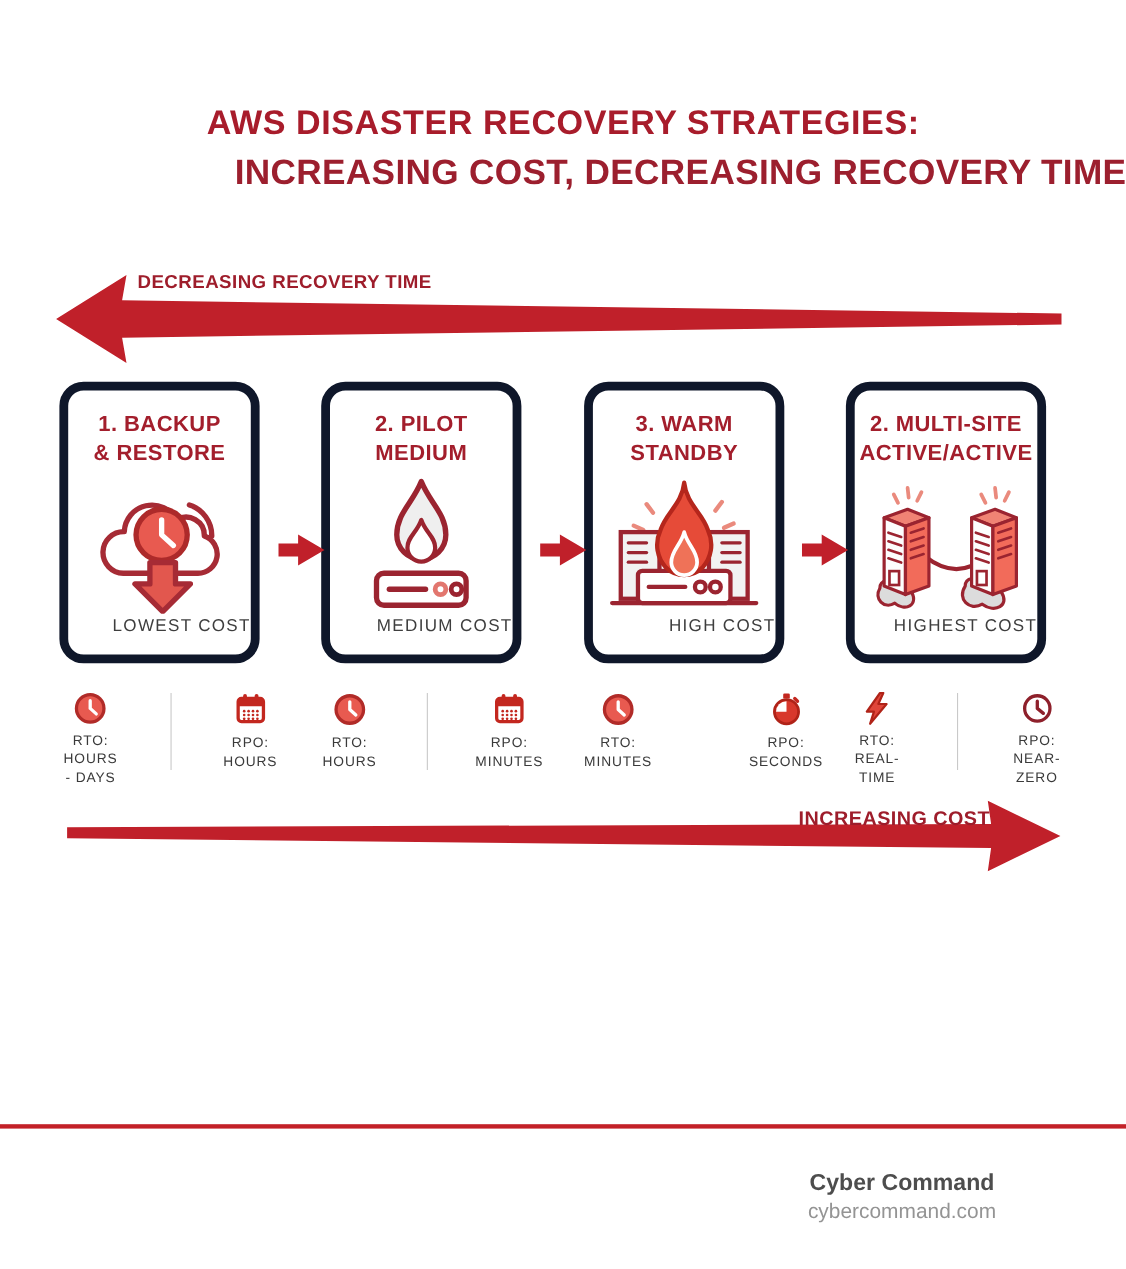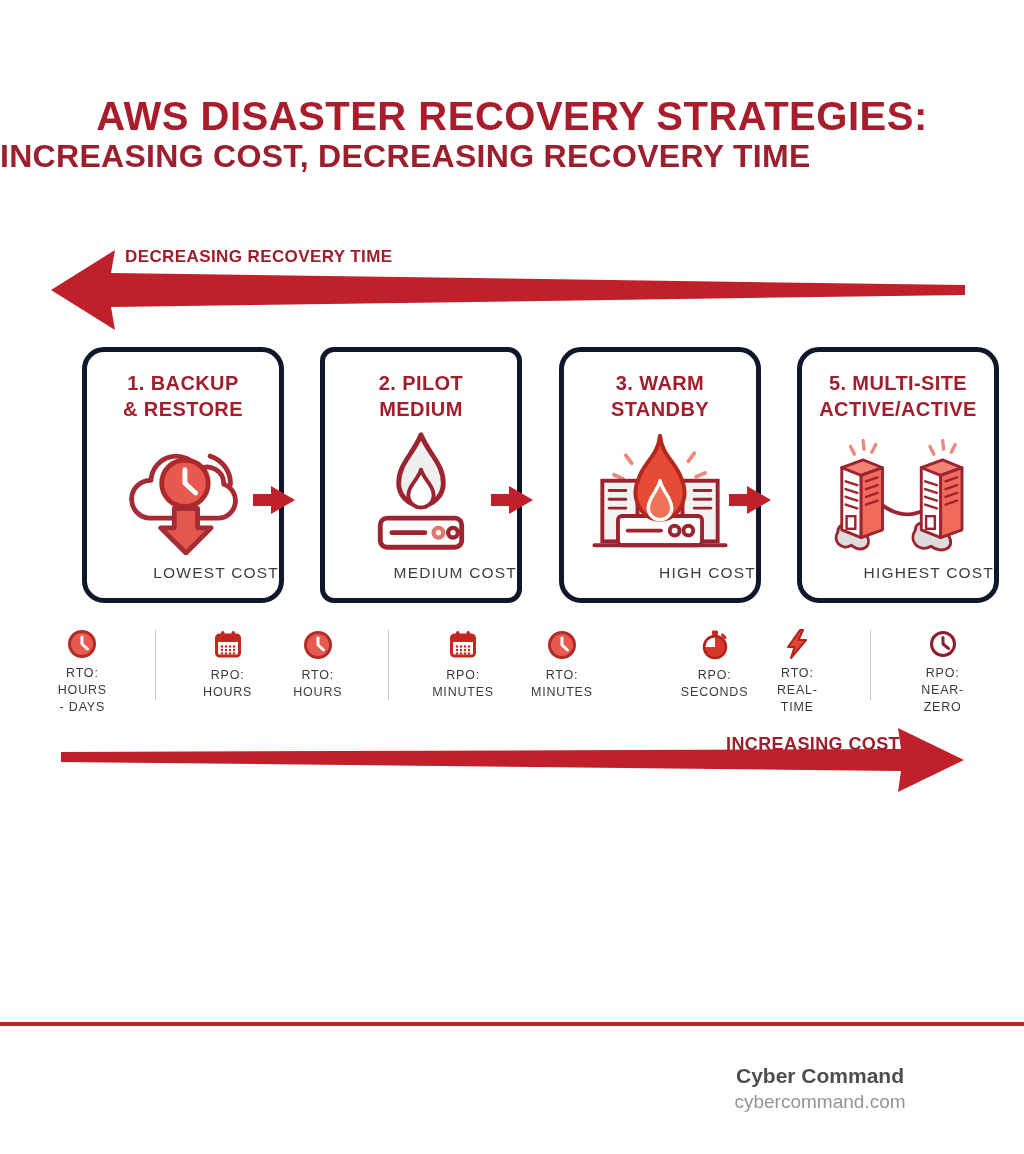--- a/index.html
+++ b/index.html
@@ -1,36 +1,36 @@
 <!DOCTYPE html>
 <html><head>
 <meta charset="utf-8">
 <style>
   * { margin:0; padding:0; box-sizing:border-box; }
   body { background:#ffffff; font-family:"Liberation Sans", sans-serif; }
   .canvas { position:relative; width:1024px; height:1154px; background:#ffffff; overflow:hidden; }
 
   
   .title-1 { position:absolute; top:94px; left:0; width:100%; text-align:center;
-             font-size:40px; font-weight:800; letter-spacing:0.5px; color:#A81C2B; }
-  .title-2 { position:absolute; top:138px; left:0; width:100%; text-align:left;
+             font-size:31px; font-weight:800; letter-spacing:0.5px; color:#A81C2B; }
+  .title-2 { position:absolute; top:138px; left:0; width:100%; text-align:right;
              font-size:32px; font-weight:700; letter-spacing:0.3px; color:#9C1F2E; }
 
   
   .top-arrow-svg { position:absolute; left:45px; top:245px; }
   .bottom-arrow-svg { position:absolute; left:55px; top:725px; }
   .top-arrow-label { position:absolute; left:125px; top:247px; font-size:17px; font-weight:800;
                      letter-spacing:0.4px; color:#9E1D2B; }
   .bottom-arrow-label { position:absolute; right:124px; top:734px; font-size:18px; font-weight:800;
                         letter-spacing:0.4px; color:#9E1D2B; }
 
   
-  .card { position:absolute; top:347px; width:202px; height:256px; background:#ffffff;
-          border:5px solid #0f172a; border-radius:22px;margin-left:28px; }
-  .card-1 { left:54px; } .card-2 { left:292px;border-radius:14px; } .card-3 { left:531px; } .card-4 { left:769px; }
+  .card { position:absolute; top:347px; width:182px; height:256px; background:#ffffff;
+          border:8px solid #0f172a; border-radius:22px; }
+  .card-1 { left:54px; } .card-2 { left:292px; } .card-3 { left:531px; } .card-4 { left:769px; }
   .card-title { margin-top:18px; text-align:center; font-size:20px; font-weight:800;
                 line-height:1.3; letter-spacing:0.4px; color:#A31E2C; }
   .card-icon { position:absolute; top:74px; left:0; width:100%; height:130px;
                display:flex; align-items:center; justify-content:center; }
   .card-cost { position:absolute; bottom:16px; left:0; width:100%; text-align:right;
                font-size:15.5px; letter-spacing:1.2px; color:#3E3E3E; }
 
   
   .connector { position:absolute; top:484px; width:44px; height:32px; }
   .conn-1 { left:253px; } .conn-2 { left:491px; } .conn-3 { left:729px; }
@@ -130,21 +130,21 @@
         <line x1="8" y1="122" x2="142" y2="122" stroke="#9B2430" stroke-width="4" stroke-linecap="round"></line>
         <path d="M75,10 C73,30 58,38 53,54 C47,67 50,80 58,89 a24,24 0 0 0 34,0 C100,80 103,67 97,54 C92,38 77,30 75,10 Z" fill="#E64B38" stroke="#B5261C" stroke-width="4" stroke-linejoin="round"></path>
         <path d="M75,56 C72,68 63,73 63,84 a12,12 0 0 0 24,0 C87,73 78,68 75,56 Z" fill="#EF7258" stroke="#ffffff" stroke-width="3.5" stroke-linejoin="round"></path>
       </svg>
     </div>
     <div class="card-cost">HIGH COST</div>
   </div>
 
   <div class="card card-4">
     <div class="card-title">
-      <div>5. MULTI-SITE</div>
+      <div>2. MULTI-SITE</div>
       <div>ACTIVE/ACTIVE</div>
     </div>
     <div class="card-icon">
       <svg width="160" height="128" viewBox="0 0 164 132">
         <g stroke="#EA8A7D" stroke-width="3.5" stroke-linecap="round">
           <line x1="33" y1="20" x2="37" y2="28"></line>
             <line x1="46" y1="14" x2="47" y2="23"></line>
             <line x1="59" y1="18" x2="55" y2="26"></line>
           <line x1="115" y1="20" x2="119" y2="28"></line>
             <line x1="128" y1="14" x2="129" y2="23"></line>

